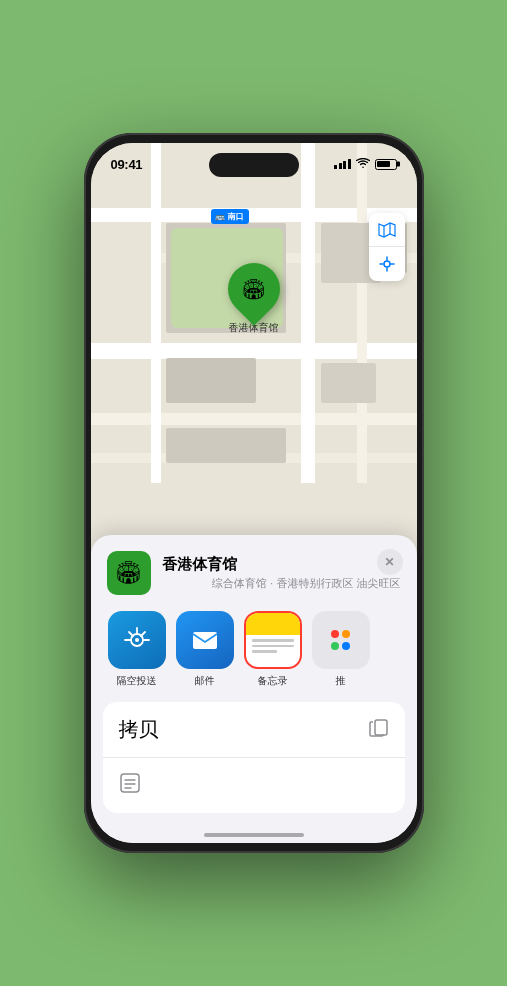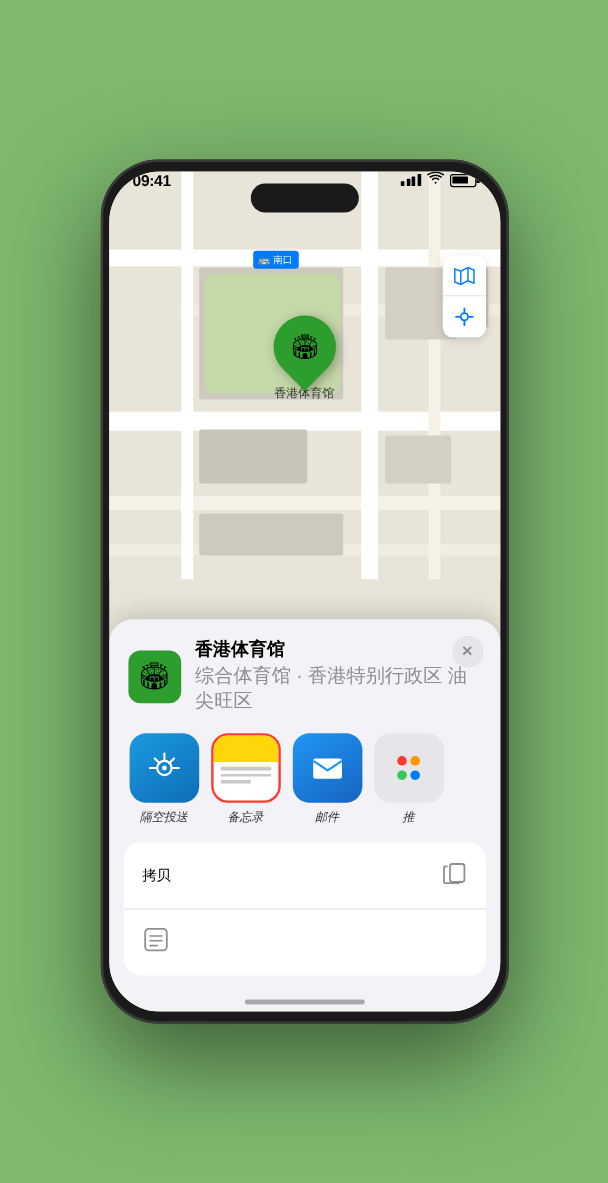--- a/index.html
+++ b/index.html
@@ -51,21 +51,21 @@
     
     .status-bar {
       position: absolute;
       top: 0;
       left: 0;
       right: 0;
       height: 48px;
       z-index: 50;
       display: flex;
       justify-content: space-between;
-      align-items: flex-start;
+      align-items: center;
       padding: 0 20px 6px;
     }
 
     .status-time {
       font-size: 13px;
       font-weight: 600;
       color: #000;
       letter-spacing: -0.3px;
     }
 
@@ -227,21 +227,21 @@
     
     .road-label {
       position: absolute;
       top: 66px;
       left: 120px;
       background: #007aff;
       color: #fff;
       font-size: 8px;
       padding: 2px 5px;
       border-radius: 3px;
-      font-weight: 400;
+      font-weight: 700;
     }
 
     
     .bottom-sheet {
       position: absolute;
       bottom: 0;
       left: 0;
       right: 0;
       background: #f2f2f7;
       border-radius: 20px 20px 0 0;
@@ -273,23 +273,24 @@
       flex: 1;
     }
 
     .venue-name {
       font-size: 15px;
       font-weight: 600;
       color: #000;
     }
 
     .venue-subtitle {
-      font-size: 16px;
+      font-size: 11px;
       color: #8e8e93;
       margin-top: 2px;
+      text-align: right;
     }
 
     .close-btn {
       position: absolute;
       right: 14px;
       top: 14px;
       width: 26px;
       height: 26px;
       background: #e5e5ea;
       border-radius: 50%;
@@ -371,21 +372,20 @@
       height: 2.5px;
       border-radius: 1px;
       background: #c8c8c8;
     }
 
     .notes-line.short { width: 60%; }
 
     .share-app-label {
       font-size: 10px;
       color: #333;
-      font-style: italic;
     }
 
     
     .share-app.selected .share-app-icon {
       border: 2.5px solid #ff3b30;
     }
 
     
     .action-list {
       background: #fff;
@@ -399,21 +399,21 @@
       align-items: center;
       padding: 14px 16px;
       border-bottom: 0.5px solid #e5e5ea;
     }
 
     .action-item:last-child {
       border-bottom: none;
     }
 
     .action-label {
-      font-size: 12px;
+      font-size: 20px;
       color: #000;
     }
 
     .action-icon {
       font-size: 18px;
       color: #8e8e93;
     }
 
     
     .home-indicator {
@@ -541,45 +541,45 @@
               <path d="M28 16 L22 16" stroke="#fff" stroke-width="1.8" stroke-linecap="round"></path>
               <path d="M8 8 L12 12" stroke="#fff" stroke-width="1.8" stroke-linecap="round"></path>
               <path d="M24 8 L20 12" stroke="#fff" stroke-width="1.8" stroke-linecap="round"></path>
               <circle cx="16" cy="16" r="2" fill="#fff"></circle>
             </svg>
           </div>
           <span class="share-app-label">隔空投送</span>
         </div>
 
 
+        <div class="share-app">
+          <div class="share-app-icon mail">
+            <svg width="34" height="34" viewBox="0 0 34 34">
+              <rect x="5" y="9" width="24" height="17" rx="2" fill="white"></rect>
+              <path d="M5 11 L17 19 L29 11" stroke="#2196f3" stroke-width="1.8" fill="none"></path>
+            </svg>
+          </div>
+          <span class="share-app-label">邮件</span>
+        </div>
+
         <div class="share-app selected">
           <div class="share-app-icon notes">
             <div class="notes-icon-content">
               <div class="notes-yellow-top"></div>
               <div class="notes-lines">
                 <div class="notes-line"></div>
                 <div class="notes-line"></div>
                 <div class="notes-line short"></div>
               </div>
             </div>
           </div>
           <span class="share-app-label">备忘录</span>
         </div>
 
         <div class="share-app">
-          <div class="share-app-icon mail">
-            <svg width="34" height="34" viewBox="0 0 34 34">
-              <rect x="5" y="9" width="24" height="17" rx="2" fill="white"></rect>
-              <path d="M5 11 L17 19 L29 11" stroke="#2196f3" stroke-width="1.8" fill="none"></path>
-            </svg>
-          </div>
-          <span class="share-app-label">邮件</span>
-        </div>
-
-        <div class="share-app">
           <div class="share-app-icon" style="background:#e5e5ea; border-radius:14px; flex-direction: column; gap:4px;">
             <div style="display:flex; gap:3px;">
               <div style="width:8px;height:8px;border-radius:50%;background:#ff3b30;"></div>
               <div style="width:8px;height:8px;border-radius:50%;background:#ff9500;"></div>
             </div>
             <div style="display:flex; gap:3px;">
               <div style="width:8px;height:8px;border-radius:50%;background:#34c759;"></div>
               <div style="width:8px;height:8px;border-radius:50%;background:#007aff;"></div>
             </div>
           </div>

